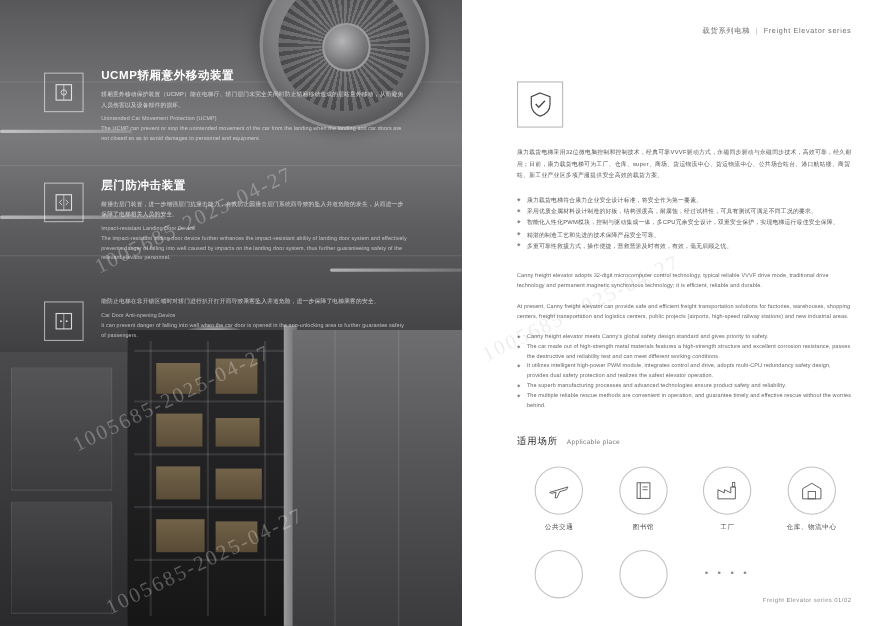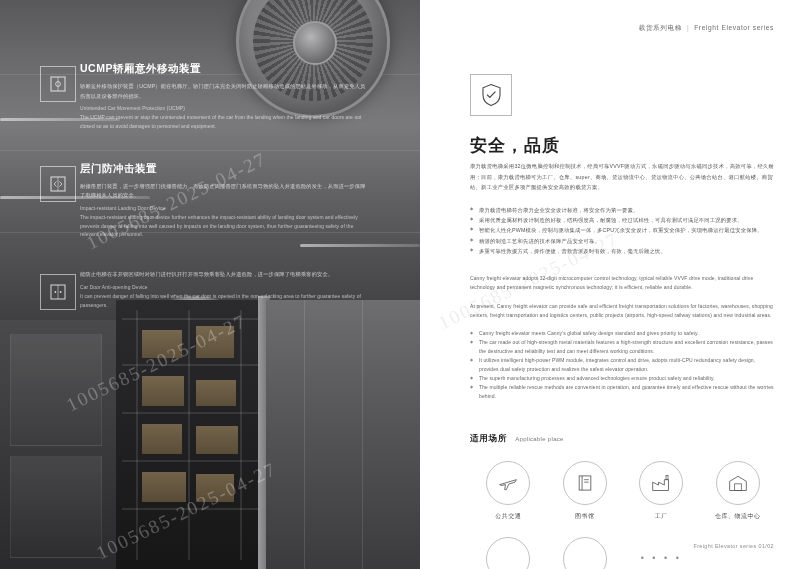--- a/index.html
+++ b/index.html
@@ -99,21 +99,21 @@
     position: absolute; left: 258px; top: 296px; width: 12px; height: 273px;
     background: linear-gradient(90deg, #9c9c9e, #6d6d6f);
   }
 
   
   .features {
     position: absolute; left: 40px; top: 62px; width: 330px;
   }
   .feature {
     display: flex;
-    gap: 4px;
+    gap: 16px;
     margin-bottom: 30px;
   }
   .f-icon {
     flex: 0 0 auto;
     width: 34px; height: 34px;
     border: 1px solid rgba(255,255,255,0.55);
     display: flex; align-items: center; justify-content: center;
     margin-top: 4px;
   }
   .f-icon svg { display: block; }
@@ -190,21 +190,21 @@
     padding-left: 9px; position: relative;
   }
   .b-en::before {
     content: "◆"; position: absolute; left: 0; top: 0; font-size: 4.0px; color: #8a8a8a;
   }
 
   .applic-head {
     display: flex; align-items: baseline; gap: 8px;
     margin-bottom: 16px;
   }
-  .applic-cn { font-size: 8.5px; color: #1f1f1f; font-weight: bold; letter-spacing: .8px; margin-top: 10px; }
+  .applic-cn { font-size: 8.5px; color: #1f1f1f; font-weight: normal; letter-spacing: .8px; }
   .applic-en { font-size: 6px; color: #7a7a7a; letter-spacing: .3px; }
 
   .icon-grid {
     display: grid;
     grid-template-columns: repeat(4, 1fr);
     row-gap: 16px;
   }
   .ic-cell { text-align: center; }
   .ic-circle {
     width: 42px; height: 42px; border-radius: 50%;
@@ -352,21 +352,20 @@
 
     <div class="r-inner">
 
       <div class="shield-wrap">
         <svg width="22" height="24" viewBox="0 0 22 24">
           <path d="M11 1.5 L20 4.8 V12 c0 5.6 -4 9 -9 10.6 C7 21 3 17.6 3 12 V4.8 Z" fill="none" stroke="#4a4a4a" stroke-width="1.1"></path>
           <path d="M7 11.6 l2.8 2.8 L15.4 8.6" fill="none" stroke="#4a4a4a" stroke-width="1.3"></path>
         </svg>
       </div>
 
-      <h1 class="r-title-cn">安全，品质</h1>
 
       <p class="p-cn">康力载货电梯采用32位微电脑控制和控制技术，经典可靠VVVF驱动方式，永磁同步驱动与永磁同步技术，高效可靠，经久耐用；目前，康力载货电梯可为工厂、仓库、super、商场、货运物流中心、货运物流中心、公共场合站台、港口航站楼、商贸站、新工业产业区多项产服提供安全高效的载货方案。</p>
 
       <div class="bullets-cn">
         <div class="b-cn">康力载货电梯符合康力企业安全设计标准，将安全作为第一要素。</div>
         <div class="b-cn">采用优质金属材料设计制造的好板，结构强度高，耐腐蚀，经过试样性，可具有测试可满足不同工况的要求。</div>
         <div class="b-cn">智能化人性化PWM模块，控制与驱动集成一体，多CPU冗余安全设计，双重安全保护，实现电梯运行最佳安全保障。</div>
         <div class="b-cn">精湛的制造工艺和先进的技术保障产品安全可靠。</div>
         <div class="b-cn">多重可靠性救援方式，操作便捷，营救营派及时有效，有效，毫无后顾之忧。</div>
       </div>

